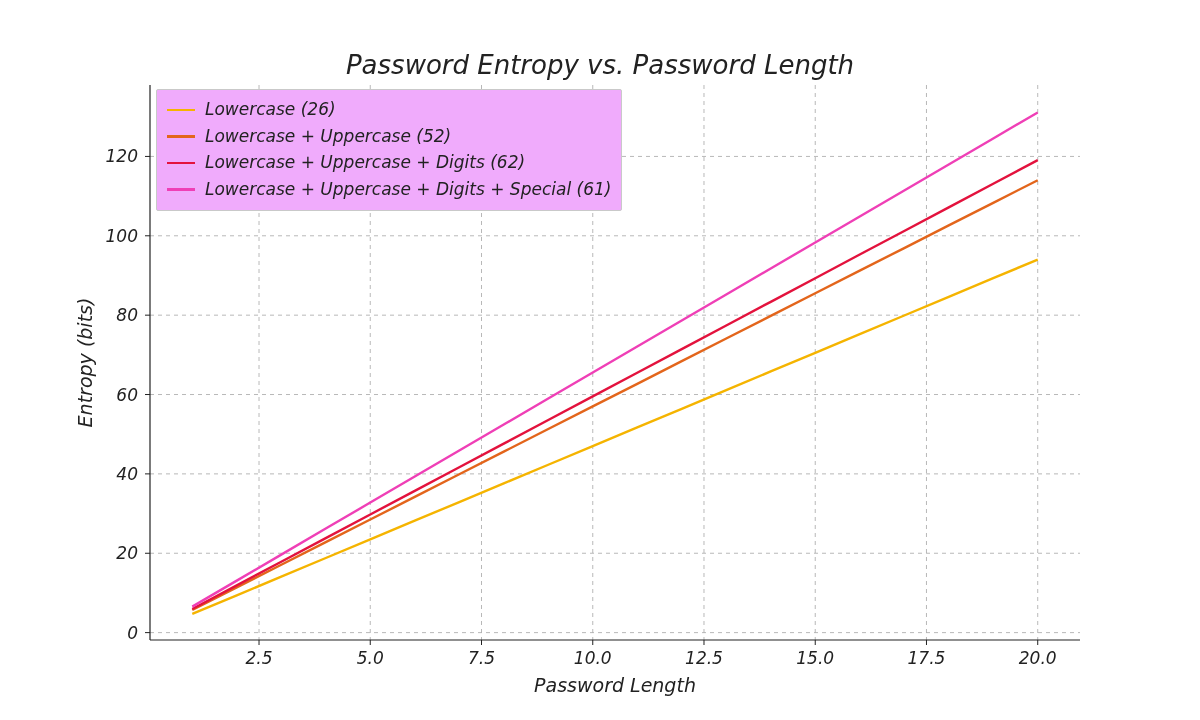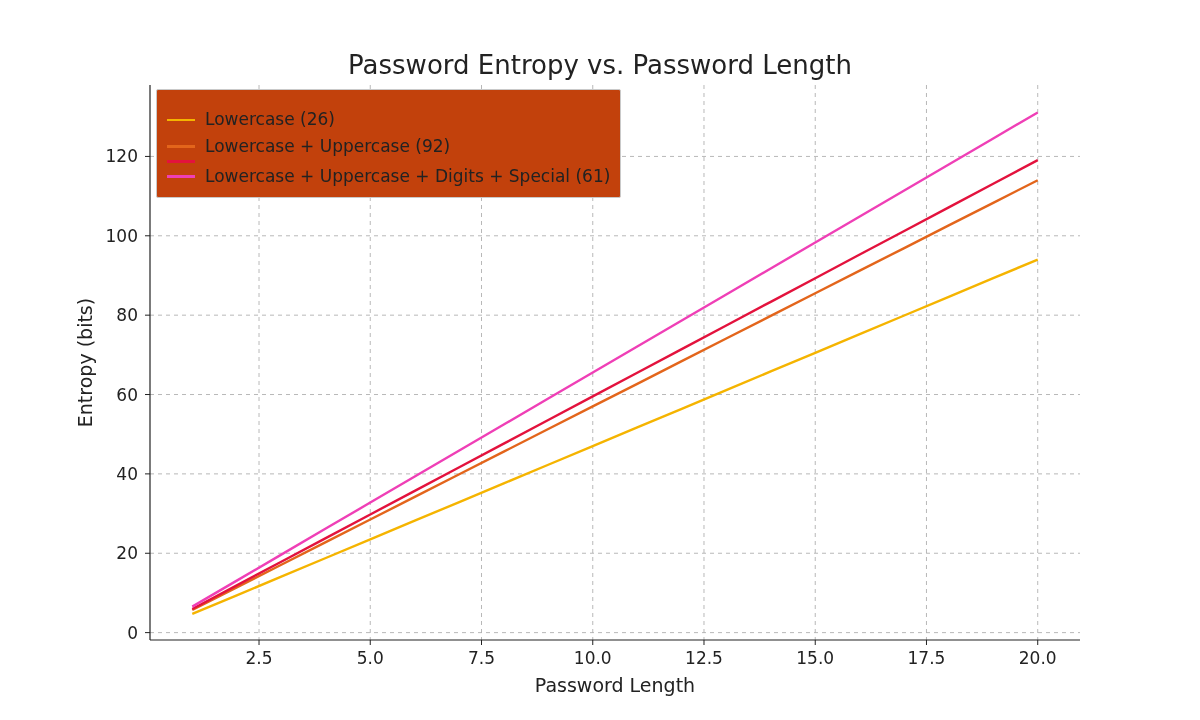--- a/index.html
+++ b/index.html
@@ -8,20 +8,21 @@
     width: 1200px;
     height: 720px;
     background: #ffffff;
     font-family: "DejaVu Sans", "Helvetica Neue", Arial, sans-serif;
     color: #222;
   }
   .figure {
     position: relative;
     width: 1200px;
     height: 516px;
+    font-style: italic;
   }
   .title {
     position: absolute;
     top: 50px;
     left: 0;
     width: 1200px;
     text-align: center;
     font-size: 26px;
     font-weight: 500;
   }
@@ -63,24 +64,24 @@
   }
   .series {
     fill: none;
     stroke-width: 2.4;
   }
   
   .legend {
     position: absolute;
     left: 6px;
     top: 4px;
-    background: #c2410c;
+    background: #f0abfc;
     border: 1px solid #c9c9c9;
     border-radius: 2px;
-    padding: 16px 10px 7px 10px;
+    padding: 6px 10px 7px 10px;
     font-size: 17px;
     line-height: 1.5;
     text-align: right;
   }
   .legend-row {
     display: flex;
     align-items: center;
     white-space: nowrap;
     margin: 1px 0;
   }
@@ -192,24 +193,25 @@
       <text id="ylabel" class="axis-label" text-anchor="middle" transform="translate(-58,277.5) rotate(-90)">Entropy (bits)</text>
     </svg>
 
     <div class="legend" id="legend">
         <div class="legend-row">
           <div class="legend-swatch" style="background: rgb(245, 180, 0);"></div>
           <span>Lowercase (26)</span>
         </div>
         <div class="legend-row">
           <div class="legend-swatch" style="background: rgb(227, 101, 27);"></div>
-          <span>Lowercase + Uppercase (92)</span>
+          <span>Lowercase + Uppercase (52)</span>
         </div>
         <div class="legend-row">
           <div class="legend-swatch" style="background: rgb(227, 18, 61);"></div>
+          <span>Lowercase + Uppercase + Digits (62)</span>
         </div>
         <div class="legend-row">
           <div class="legend-swatch" style="background: rgb(239, 63, 182);"></div>
           <span>Lowercase + Uppercase + Digits + Special (61)</span>
         </div>
       </div>
   </div>
 </div>
 
 </body></html>

